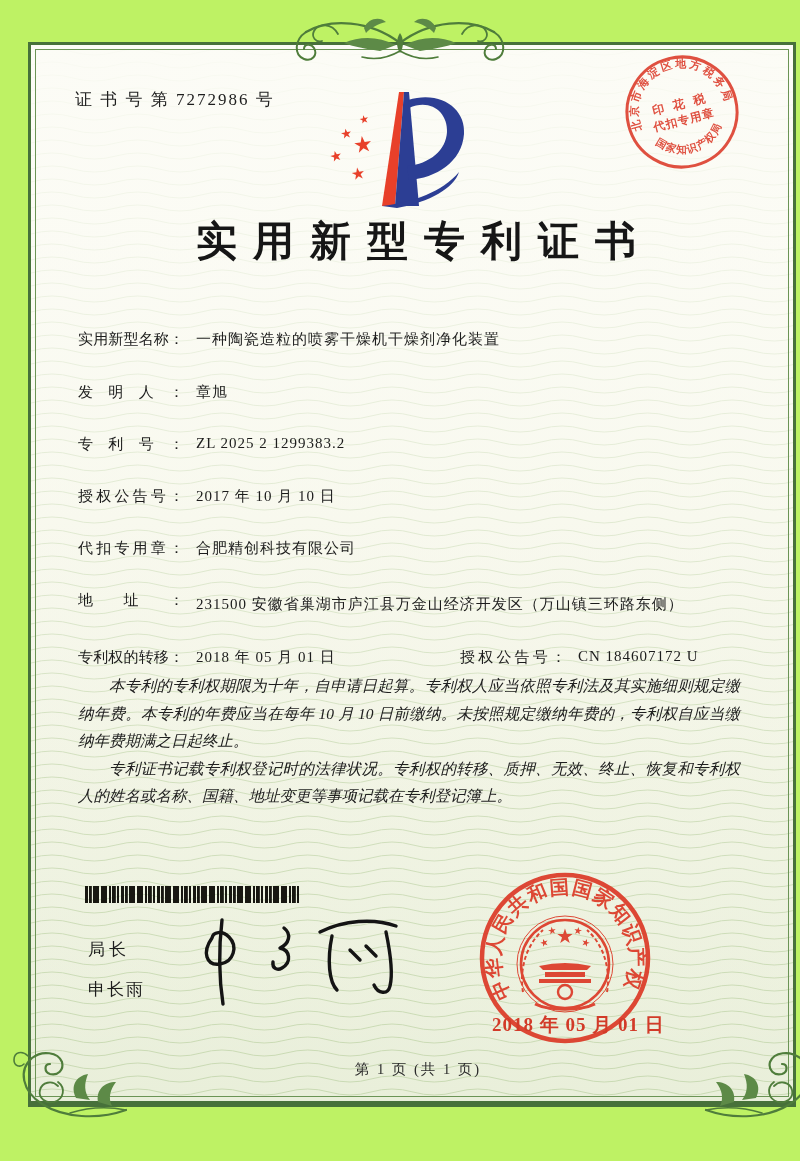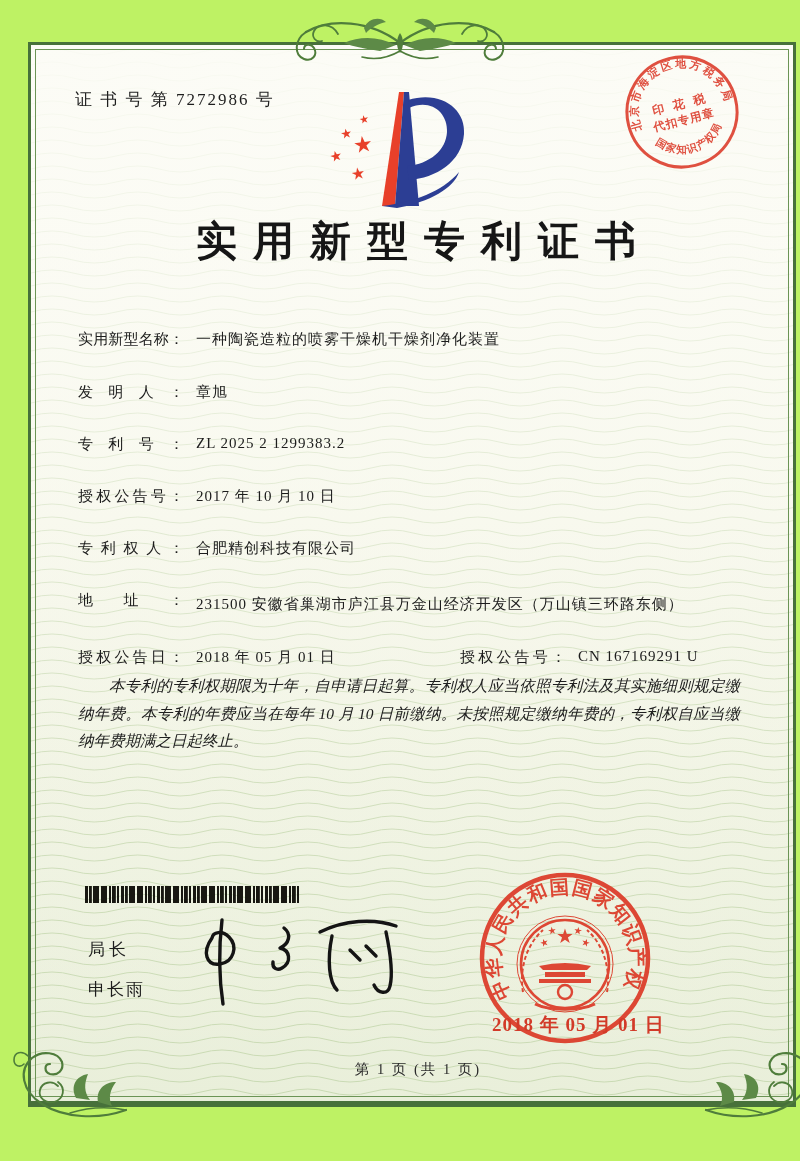--- a/index.html
+++ b/index.html
@@ -139,34 +139,35 @@
   <div class="row" style="top:383px">
     <span class="flabel">发明人：</span><span class="fvalue">章旭</span>
   </div>
   <div class="row" style="top:435px">
     <span class="flabel">专利号：</span><span class="fvalue">ZL 2025 2 1299383.2</span>
   </div>
   <div class="row" style="top:487px">
     <span class="flabel">授权公告号：</span><span class="fvalue">2017 年 10 月 10 日</span>
   </div>
   <div class="row" style="top:539px">
-    <span class="flabel">专利权人：</span><span class="fvalue">合肥精创科技有限公司</span>
+    <span class="flabel">代扣专用章：</span><span class="fvalue">合肥精创科技有限公司</span>
   </div>
   <div class="row" style="top:591px">
     <span class="flabel">地址：</span><span class="fvalue address">231500 安徽省巢湖市庐江县万金山经济开发区（万山镇三环路东侧）</span>
   </div>
   <div class="row" style="top:648px;right:62px">
-    <span class="flabel">授权公告日：</span><span class="fvalue">2018 年 05 月 01 日</span>
+    <span class="flabel">专利权的转移：</span><span class="fvalue">2018 年 05 月 01 日</span>
     <span class="grant-right">
-      <span class="flabel">授权公告号：</span><span class="fvalue">CN 167169291 U</span>
+      <span class="flabel">授权公告号：</span><span class="fvalue">CN 184607172 U</span>
     </span>
   </div>
 
   <div class="paras">
     <p>本专利的专利权期限为十年，自申请日起算。专利权人应当依照专利法及其实施细则规定缴纳年费。本专利的年费应当在每年 10 月 10 日前缴纳。未按照规定缴纳年费的，专利权自应当缴纳年费期满之日起终止。</p>
+    <p>专利证书记载专利权登记时的法律状况。专利权的转移、质押、无效、终止、恢复和专利权人的姓名或名称、国籍、地址变更等事项记载在专利登记簿上。</p>
   </div>
 
   <div class="barcode"></div>
 
   <div class="official-title">局长</div>
   <div class="official-name">申长雨</div>
 
   <svg class="signature" width="220" height="105" viewBox="0 0 220 105" xmlns="http://www.w3.org/2000/svg">
     <g fill="none" stroke="#141414" stroke-width="3.4" stroke-linecap="round" stroke-linejoin="round">
       <path d="M30,12 C27,38 27,70 31,96"></path>

